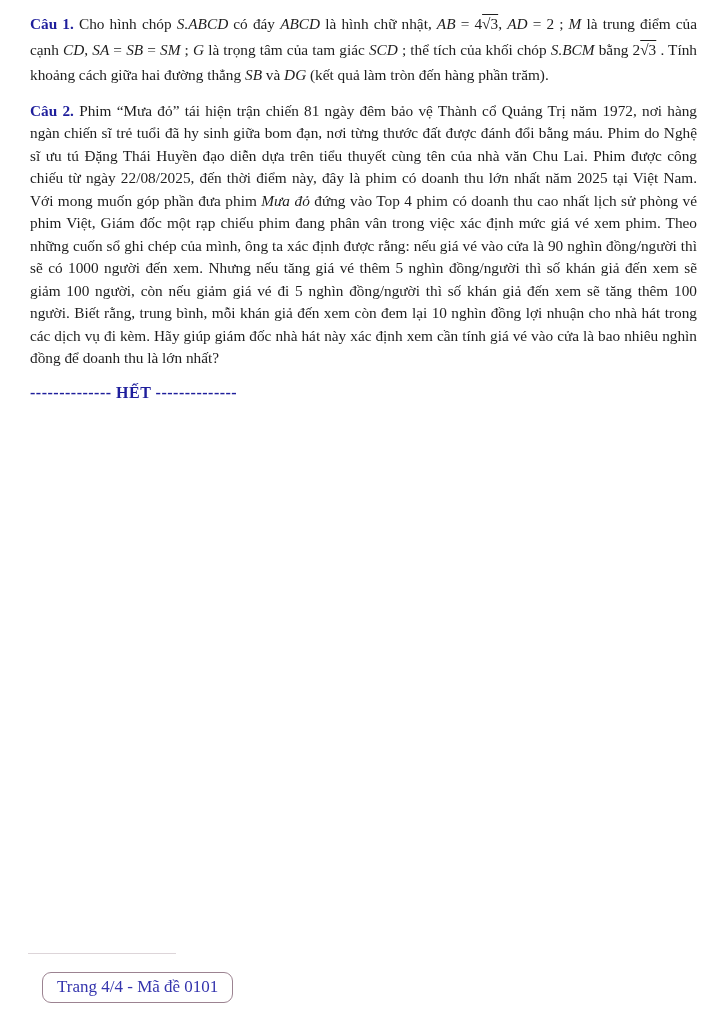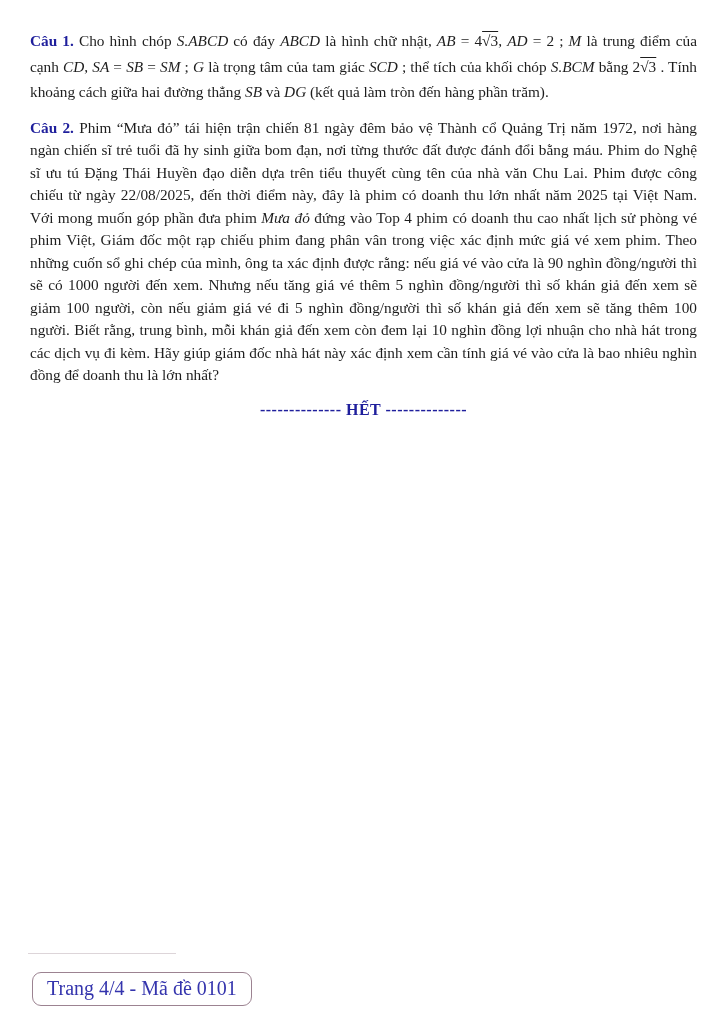--- a/index.html
+++ b/index.html
@@ -23,59 +23,58 @@
   }
   .page {
     position: absolute;
     inset: 0;
     background: var(--page-bg);
   }
   .content {
     position: absolute;
     left: 30px;
     right: 28px;
-    top: 28px;
+    top: 11px;
   }
   .para {
     text-align: justify;
     font-size: 15.3px;
     color: var(--body-text);
   }
   .para.q1 { line-height: 25.5px; }
   .para.q2 { line-height: 22.5px; margin-top: 12px; }
   .seg.label {
     color: var(--label-navy);
     font-weight: bold;
   }
   .seg.italic { font-style: italic; }
   .seg.sqrt { text-decoration: overline; }
   .end {
     margin-top: 14px;
-    text-align: center;
     font-size: 16px;
     font-weight: bold;
     color: var(--end-navy);
     letter-spacing: 0.5px;
   }
   .footer-rule {
     position: absolute;
     left: 28px;
     top: 953px;
     width: 148px;
     height: 1px;
     background: var(--footer-rule);
   }
   .footer-badge {
     position: absolute;
-    left: 32px;
+    left: 42px;
     top: 972px;
     padding: 4px 14px 5px 14px;
     border: 1.6px solid var(--footer-border);
     border-radius: 9px;
-    font-size: 20px;
+    font-size: 17px;
     color: var(--footer-text);
     background: var(--page-bg);
   }
 </style>
 </head>
 <body>
 
 <div class="page">
   <div class="content">
     <p class="para q1"><span class="seg label">Câu 1.</span><span class="seg text"> Cho hình chóp </span><span class="seg italic">S.ABCD</span><span class="seg text"> có đáy </span><span class="seg italic">ABCD</span><span class="seg text"> là hình chữ nhật, </span><span class="seg italic">AB</span><span class="seg text"> = 4</span><span class="seg sqrt">√3</span><span class="seg text">, </span><span class="seg italic">AD</span><span class="seg text"> = 2 ; </span><span class="seg italic">M</span><span class="seg text"> là trung điểm của cạnh </span><span class="seg italic">CD</span><span class="seg text">, </span><span class="seg italic">SA</span><span class="seg text"> = </span><span class="seg italic">SB</span><span class="seg text"> = </span><span class="seg italic">SM</span><span class="seg text"> ; </span><span class="seg italic">G</span><span class="seg text"> là trọng tâm của tam giác </span><span class="seg italic">SCD</span><span class="seg text"> ; thể tích của khối chóp </span><span class="seg italic">S.BCM</span><span class="seg text"> bằng 2</span><span class="seg sqrt">√3</span><span class="seg text"> . Tính khoảng cách giữa hai đường thẳng </span><span class="seg italic">SB</span><span class="seg text"> và </span><span class="seg italic">DG</span><span class="seg text"> (kết quả làm tròn đến hàng phần trăm).</span></p>

